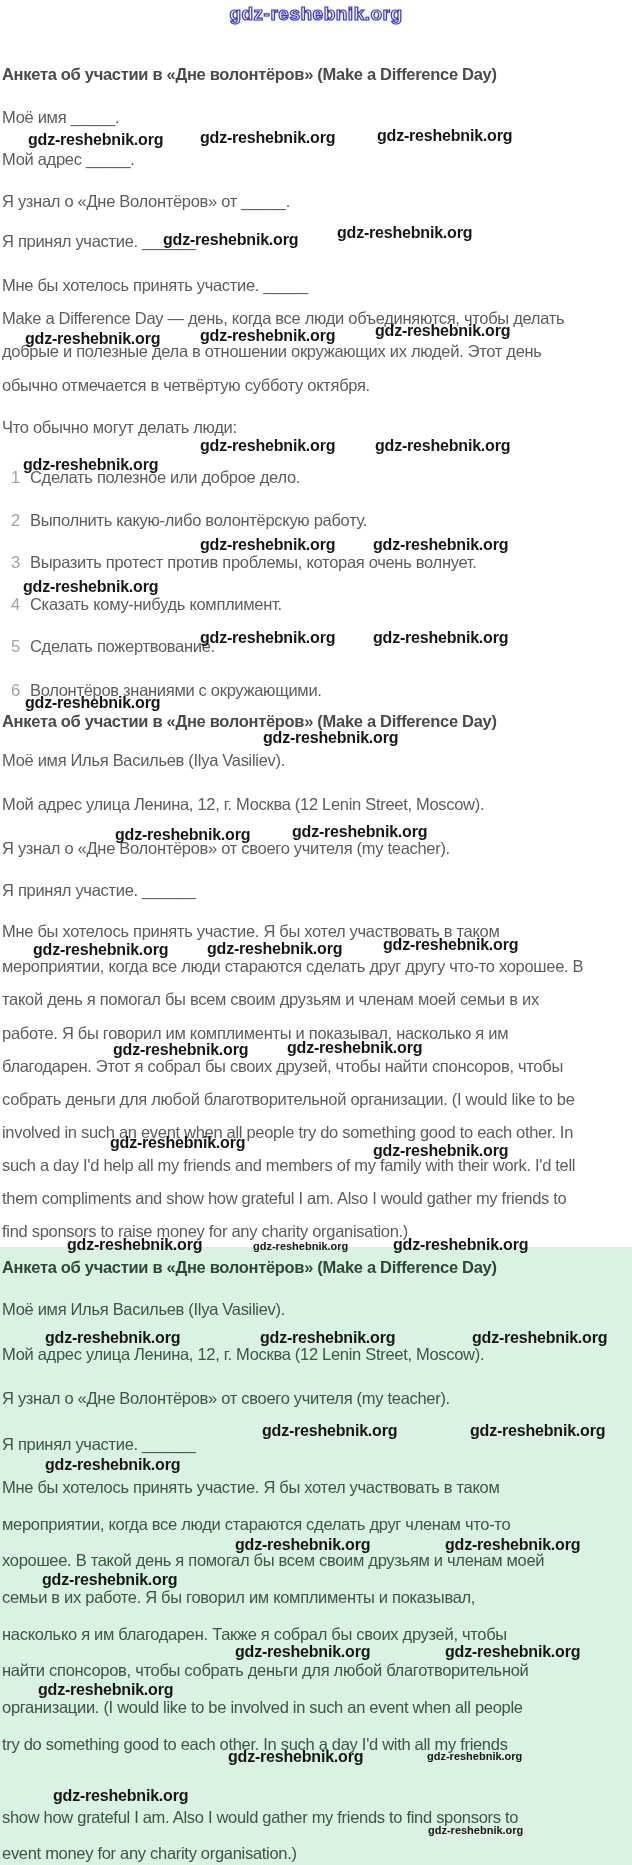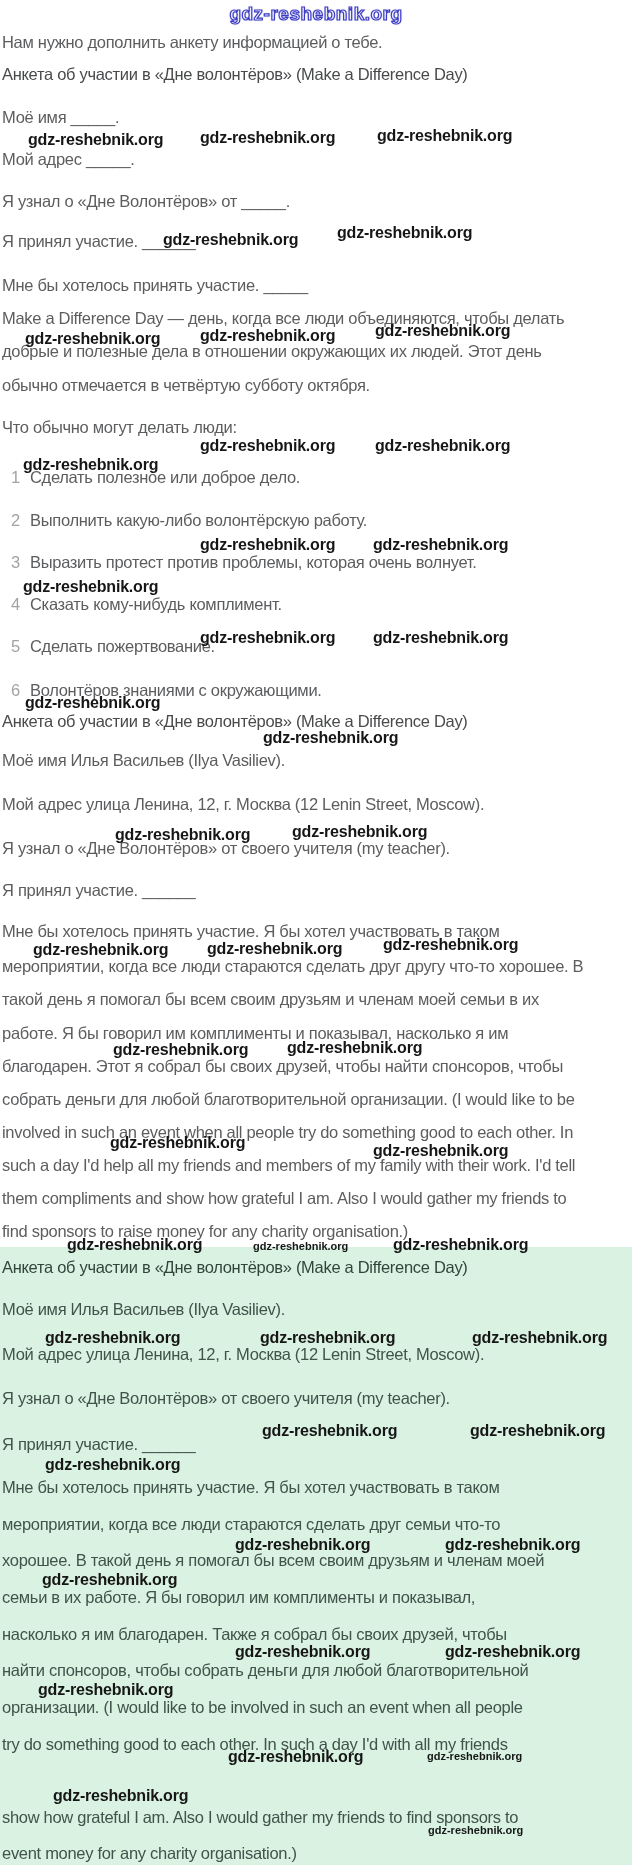--- a/index.html
+++ b/index.html
@@ -1,40 +1,39 @@
 <!DOCTYPE html>
 <html><head>
 <meta charset="utf-8">
 <style>
   html,body{margin:0;padding:0;background:#ffffff;}
   .page{position:relative;width:632px;height:1865px;background:#ffffff;overflow:hidden;
         font-family:"Liberation Sans",sans-serif;}
   .green-bg{position:absolute;left:0;top:1247px;width:632px;height:618px;background:#d9f2e2;}
   .ln{position:absolute;left:2px;font-size:16.5px;letter-spacing:-0.3px;color:#5c5d5f;
       white-space:nowrap;line-height:1.2;}
-  .ln.b{font-weight:400;color:#494a4c;}
+  .ln.b{font-weight:700;color:#494a4c;}
   .ln.g{color:#41534a;}
   .ln.g.b{color:#32453b;}
   .li .num{display:inline-block;margin-left:9px;width:19px;color:#a3a3a3;}
   .wm{position:absolute;font-size:16px;font-weight:700;color:#161616;white-space:nowrap;
       letter-spacing:-0.2px;}
   .wm.sm{font-size:11px;font-weight:600;letter-spacing:0;}
   .wm-blue{position:absolute;top:3px;left:0;width:100%;text-align:center;
       font-size:19px;font-weight:700;letter-spacing:0.5px;color:#efeffc;
       -webkit-text-stroke:1.2px #3d3dc4;text-shadow:0 0 2px rgba(80,80,210,0.55);}
 </style>
 </head>
 <body>
 
 <div class="page">
   <div class="green-bg"></div>
 
   <div class="wm-blue">gdz-reshebnik.org</div>
 
-  <div class="ln" style="top:33px">Нам нужно дополнить анкету информацией о тебе.</div>
   <div class="ln b" style="top:65px">Анкета об участии в «Дне волонтёров» (Make a Difference Day)</div>
   <div class="ln" style="top:108px">Моё имя _____.</div>
   <div class="ln" style="top:150px">Мой адрес _____.</div>
   <div class="ln" style="top:192px">Я узнал о «Дне Волонтёров» от _____.</div>
   <div class="ln" style="top:232px">Я принял участие. ______</div>
   <div class="ln" style="top:276px">Мне бы хотелось принять участие. _____</div>
   <div class="ln" style="top:309px">Make a Difference Day — день, когда все люди объединяются, чтобы делать</div>
   <div class="ln" style="top:342px">добрые и полезные дела в отношении окружающих их людей. Этот день</div>
   <div class="ln" style="top:376px">обычно отмечается в четвёртую субботу октября.</div>
   <div class="ln" style="top:418px">Что обычно могут делать люди:</div>
@@ -59,21 +58,21 @@
   <div class="ln" style="top:1156px">such a day I'd help all my friends and members of my family with their work. I'd tell</div>
   <div class="ln" style="top:1189px">them compliments and show how grateful I am. Also I would gather my friends to</div>
   <div class="ln" style="top:1222px">find sponsors to raise money for any charity organisation.)</div>
 
   <div class="ln g b" style="top:1258px">Анкета об участии в «Дне волонтёров» (Make a Difference Day)</div>
   <div class="ln g" style="top:1300px">Моё имя Илья Васильев (Ilya Vasiliev).</div>
   <div class="ln g" style="top:1345px">Мой адрес улица Ленина, 12, г. Москва (12 Lenin Street, Moscow).</div>
   <div class="ln g" style="top:1389px">Я узнал о «Дне Волонтёров» от своего учителя (my teacher).</div>
   <div class="ln g" style="top:1435px">Я принял участие. ______</div>
   <div class="ln g" style="top:1478px">Мне бы хотелось принять участие. Я бы хотел участвовать в таком</div>
-  <div class="ln g" style="top:1515px">мероприятии, когда все люди стараются сделать друг семьи что-то</div>
+  <div class="ln g" style="top:1515px">мероприятии, когда все люди стараются сделать друг членам что-то</div>
   <div class="ln g" style="top:1551px">хорошее. В такой день я помогал бы всем своим друзьям и членам моей</div>
   <div class="ln g" style="top:1588px">семьи в их работе. Я бы говорил им комплименты и показывал,</div>
   <div class="ln g" style="top:1625px">насколько я им благодарен. Также я собрал бы своих друзей, чтобы</div>
   <div class="ln g" style="top:1661px">найти спонсоров, чтобы собрать деньги для любой благотворительной</div>
   <div class="ln g" style="top:1698px">организации. (I would like to be involved in such an event when all people</div>
   <div class="ln g" style="top:1735px">try do something good to each other. In such a day I'd with all my friends</div>
   <div class="ln g" style="top:1808px">show how grateful I am. Also I would gather my friends to find sponsors to</div>
   <div class="ln g" style="top:1844px">event money for any charity organisation.)</div>
 
   <span class="wm" style="left:28px;top:131px">gdz-reshebnik.org</span>

